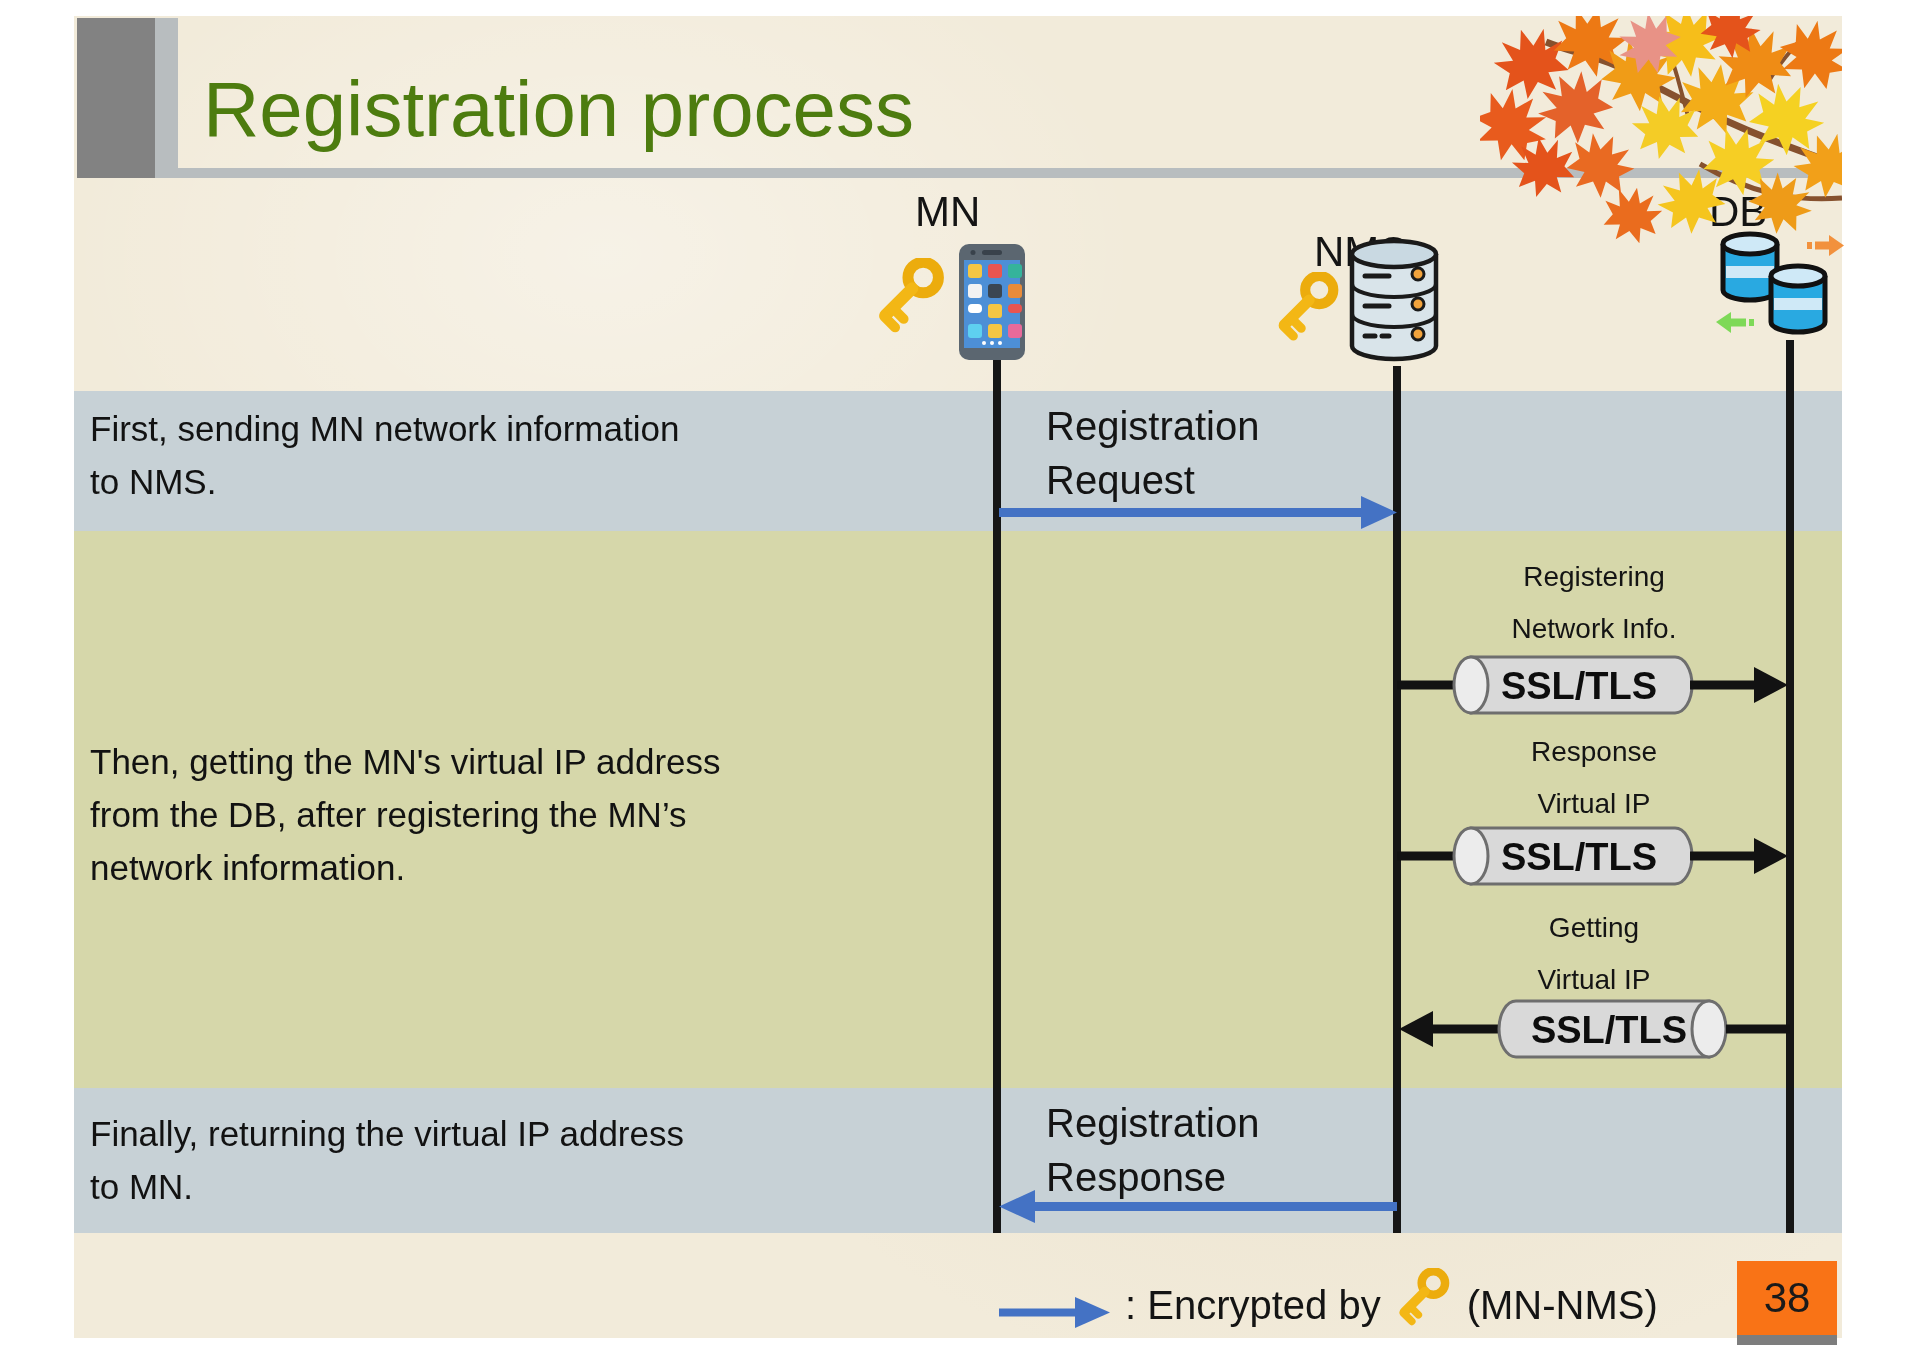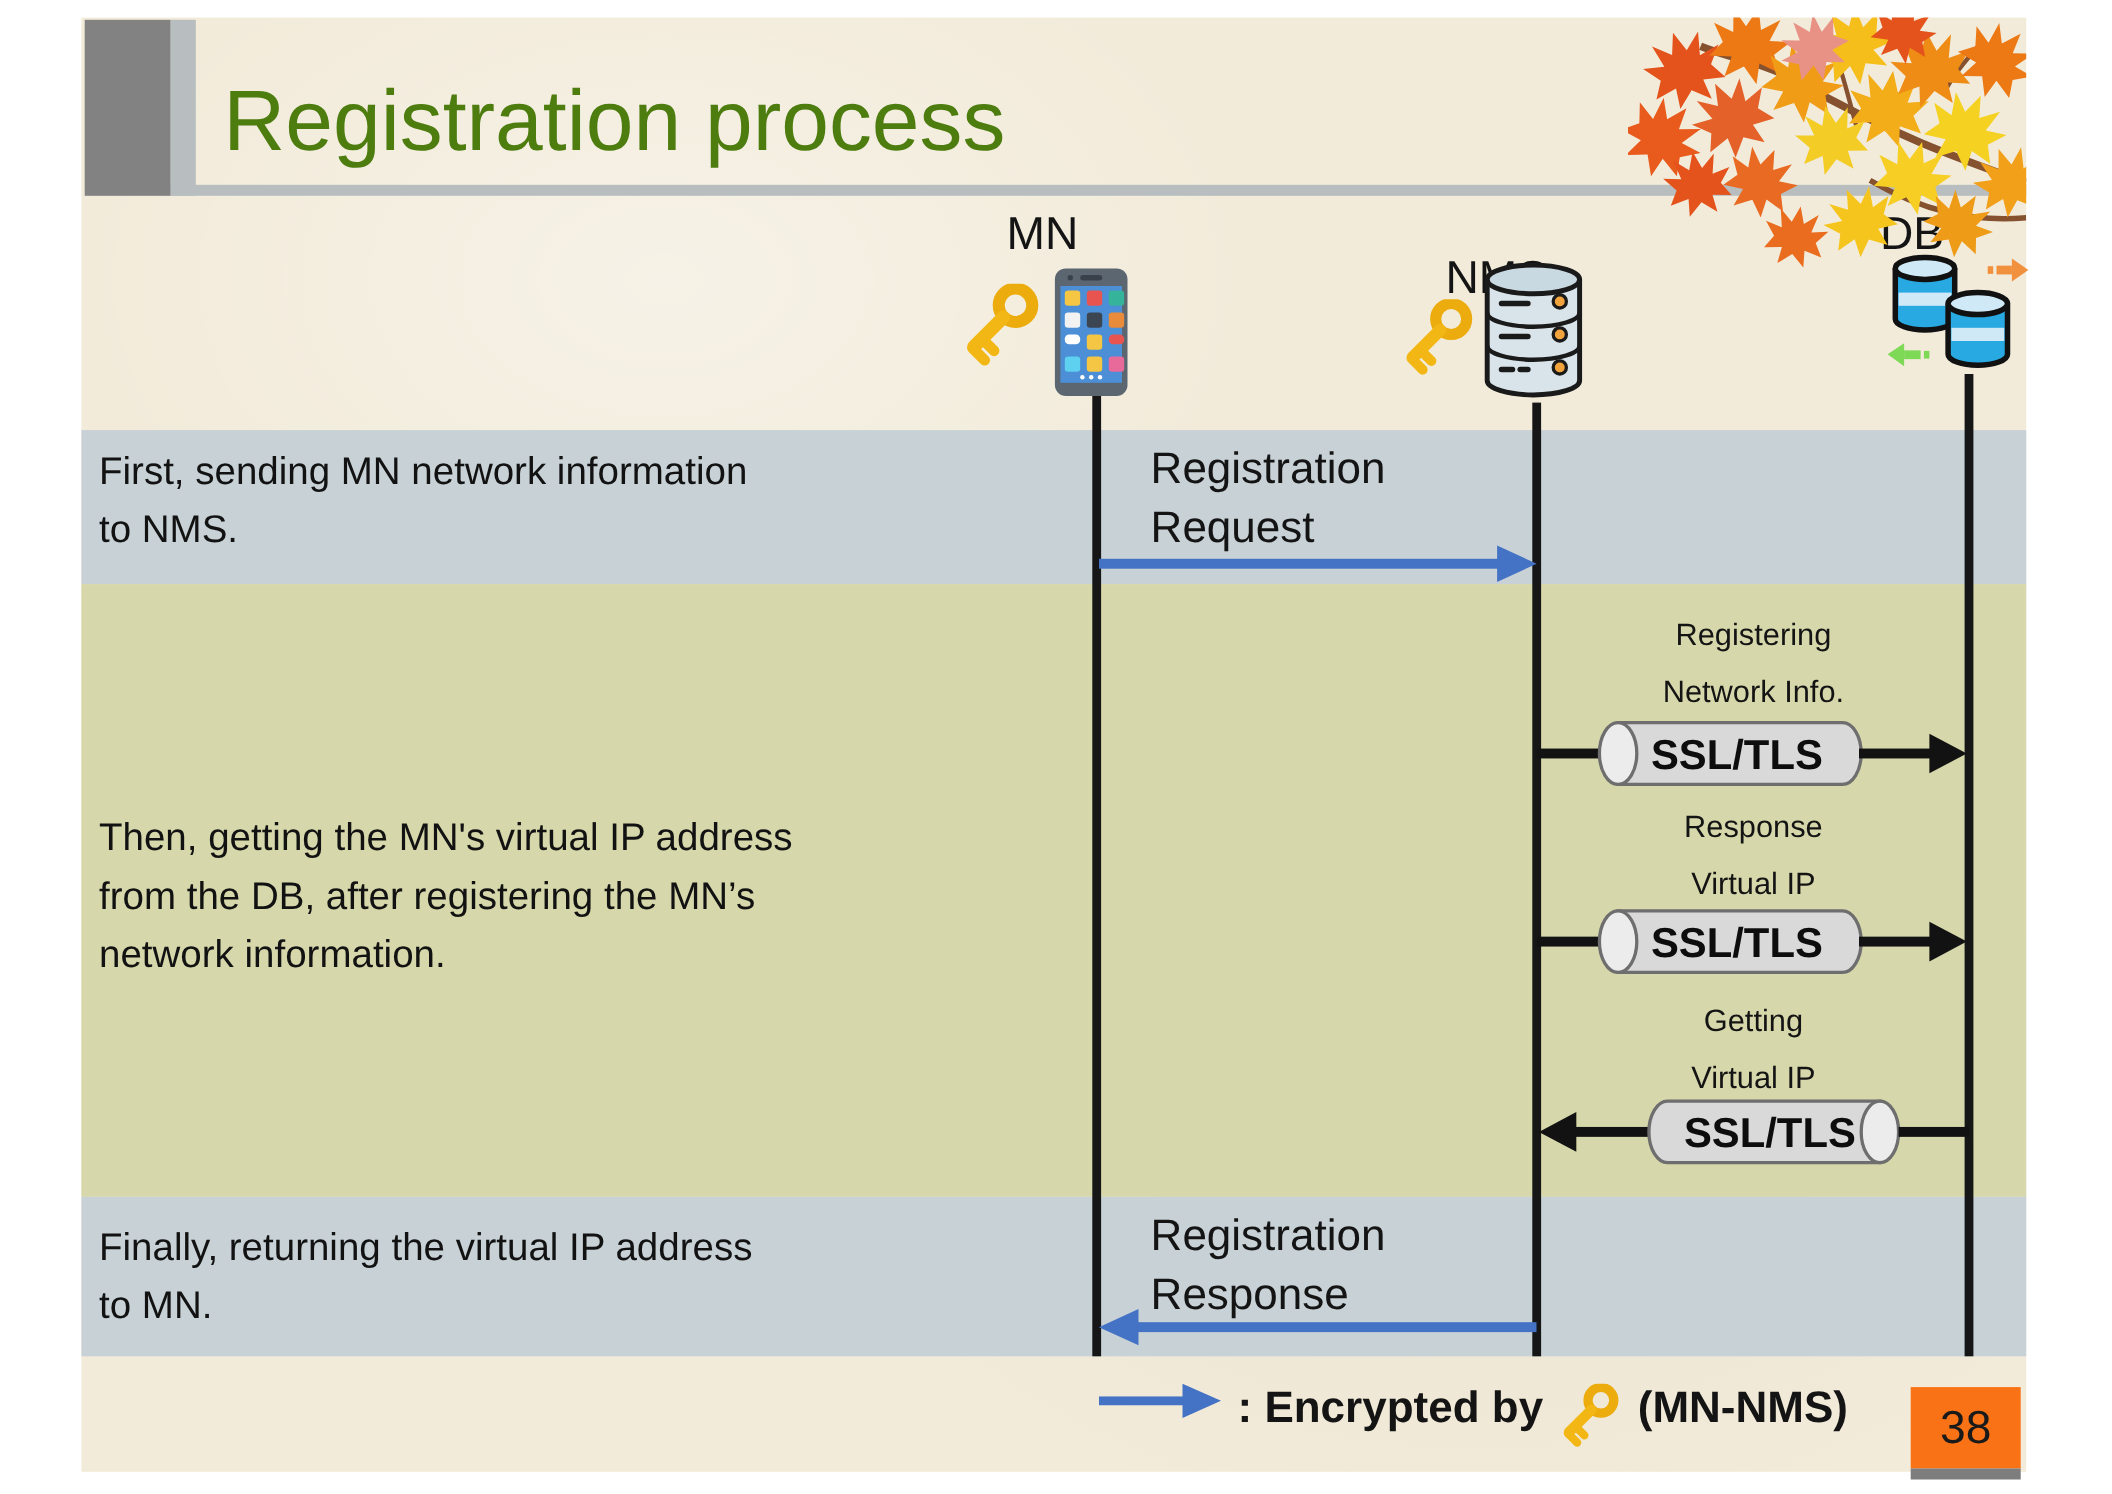--- a/index.html
+++ b/index.html
@@ -60,22 +60,22 @@
   .ssl-svg.r3{top:995px;}
   .ssl-text{font:700 38px "Liberation Sans",sans-serif;fill:#0d0d0d;}
 
   
   .annot{left:90px;font-size:35px;line-height:53px;z-index:4;color:#121212;}
   .annot.a1{top:402px;}
   .annot.a2{top:735px;}
   .annot.a3{top:1107px;}
 
   
-  .legend{left:999px;top:1258px;height:70px;display:flex;align-items:flex-start;gap:14px;
-          font-size:40px;z-index:4;font-weight:bold;}
+  .legend{left:999px;top:1258px;height:70px;display:flex;align-items:flex-end;gap:14px;
+          font-size:40px;z-index:4;}
   .pagebox{left:1737px;top:1261px;width:100px;height:80px;z-index:4;}
   .pagebox .num{width:100px;height:74px;background:#f97316;display:flex;align-items:center;
                 justify-content:center;font-size:42px;color:#1a1a1a;}
   .pagebox .strip{width:100px;height:10px;background:#7D7D7D;}
 
   .leaves{left:1480px;top:16px;z-index:5;}
 </style>
 </head>
 <body>
 

